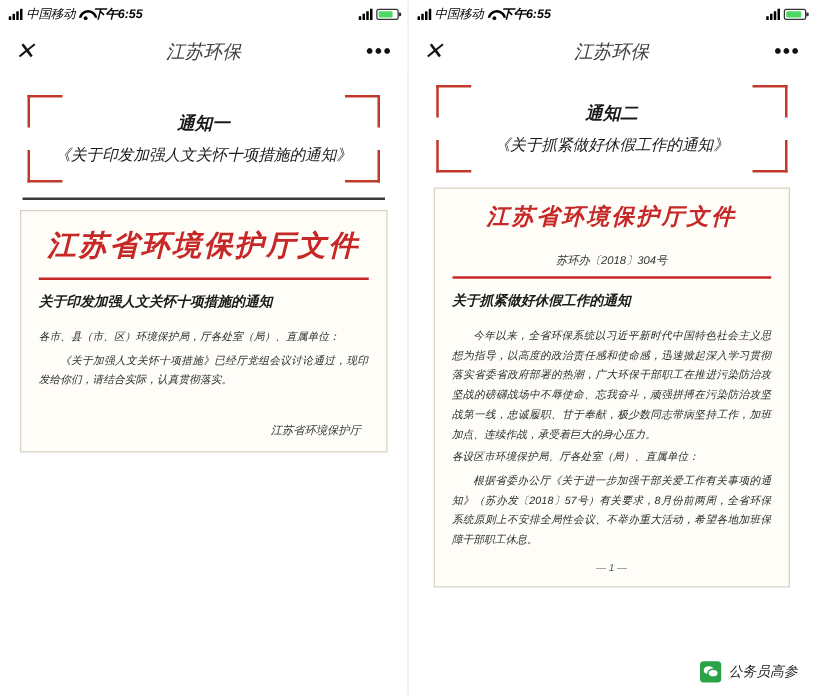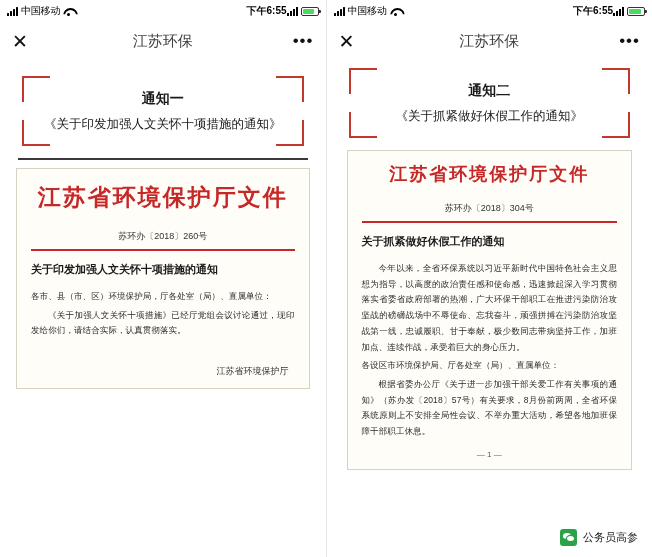--- a/index.html
+++ b/index.html
@@ -10,20 +10,21 @@
   body {
     width: 652px;
     height: 557px;
     font-family: "Liberation Sans", sans-serif;
     overflow: hidden;
   }
   .screens {
     display: flex;
     width: 652px;
     height: 557px;
+    font-style: italic;
   }
   .screen {
     width: 326px;
     height: 557px;
     position: relative;
     background: #ffffff;
     overflow: hidden;
   }
   .screen.left { border-right: 1px solid #e6e6e6; }
 
@@ -78,21 +79,21 @@
   .wifi::after {
     content: "";
     position: absolute;
     left: 4px; top: 6px;
     width: 3px; height: 3px;
     background: #000;
     border-radius: 50%;
   }
   .sb-center {
     flex: 1 1 auto;
-    text-align: right;
+    text-align: left;
     font-size: 10px;
     font-weight: bold;
   }
   .sb-right {
     flex: 0 0 auto;
     display: flex;
     align-items: center;
     gap: 3px;
   }
   .bars {
@@ -371,21 +372,20 @@
         <span class="corner bl"></span>
         <span class="corner br"></span>
         <div class="bb-title">通知一</div>
         <div class="bb-sub">《关于印发加强人文关怀十项措施的通知》</div>
       </div>
 
       <div class="divider"></div>
 
       <div class="doc">
         <div class="doc-header big">江苏省环境保护厅文件</div>
-        <div class="doc-num">苏环办〔2018〕260号</div>
         <div class="doc-rule"></div>
         <div class="doc-title">关于印发加强人文关怀十项措施的通知</div>
         <p class="doc-p">各市、县（市、区）环境保护局，厅各处室（局）、直属单位：</p>
         <p class="doc-p indent">《关于加强人文关怀十项措施》已经厅党组会议讨论通过，现印发给你们，请结合实际，认真贯彻落实。</p>
         <div class="doc-signature">江苏省环境保护厅</div>
       </div>
 
       <div class="bottom-fade"></div>
     </div>
   </div>

